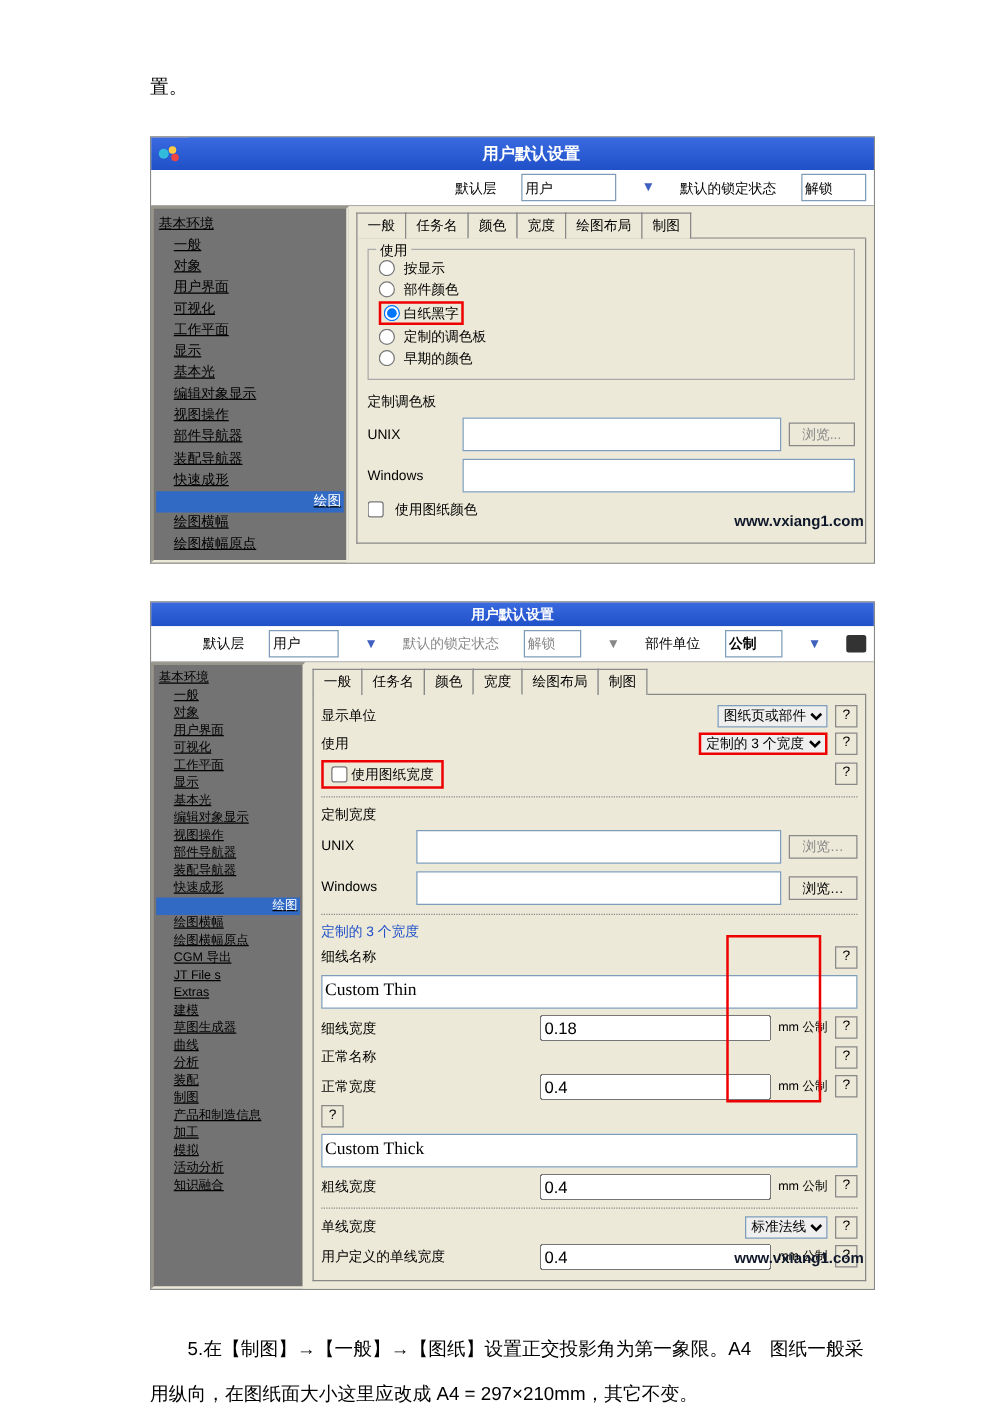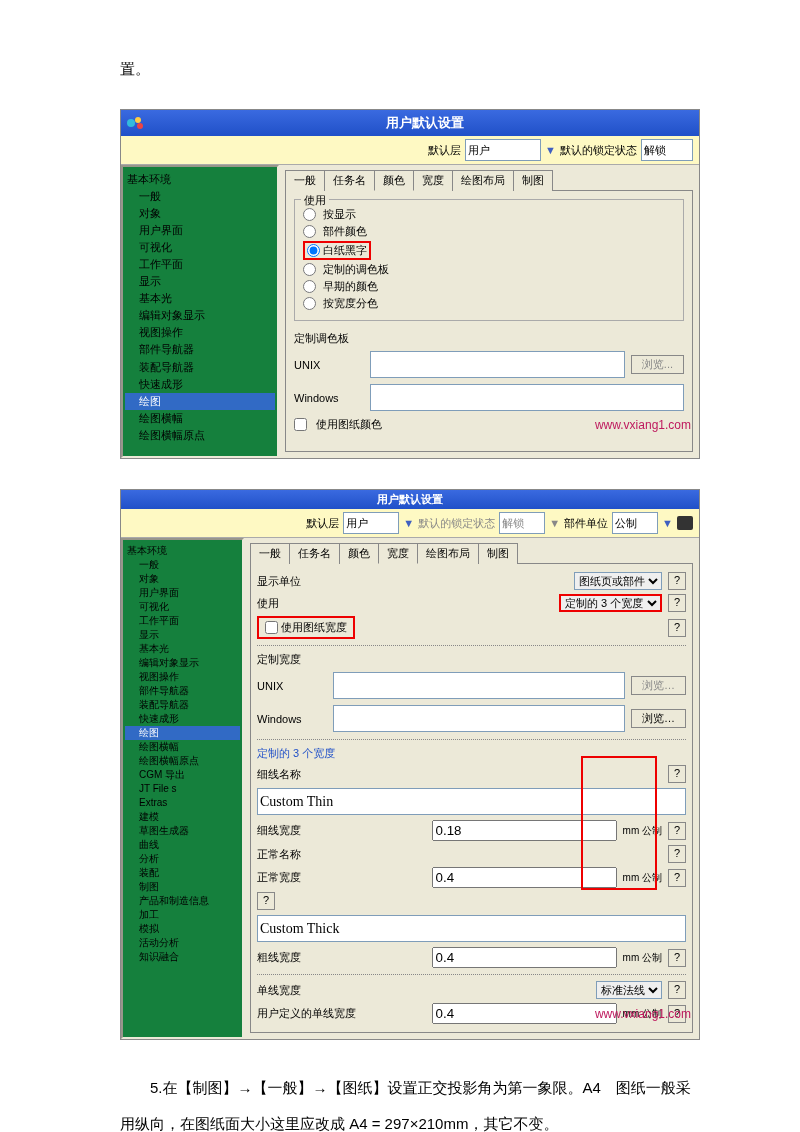--- a/index.html
+++ b/index.html
@@ -1,45 +1,45 @@
 <!DOCTYPE html>
 <html><head>
 <meta charset="utf-8">
 <style>
 body { margin:0; padding:0; font-family:"Microsoft YaHei","SimSun",sans-serif; background:#fff; width:800px; }
 .page { padding:60px 100px 40px 120px; }
 .intro { font-size:15px; margin-bottom:30px; }
 .screenshot { border:1px solid #888; margin-bottom:30px; font-size:11px; background:#ece9d8; position:relative; }
 .titlebar { background:linear-gradient(#3a6ae0,#2050c8); color:#fff; padding:4px 0; text-align:center; font-size:13px; font-weight:bold; }
 .titlebar.sm { font-size:11px; padding:2px 0; }
-.toolbar { background:#fef9c3; border-bottom:1px solid #aaa; padding:3px 6px; display:flex; align-items:center; gap:4px;justify-content:flex-end; }
+.toolbar { background:#ffffff; border-bottom:1px solid #aaa; padding:3px 6px; display:flex; align-items:center; gap:20px;justify-content:flex-end; }
 .toolbar label { font-size:11px; }
 .toolbar select,.toolbar input { font-size:11px; border:1px solid #7f9db9; height:18px; background:#fff; }
 .binocs { width:16px; height:14px; background:#333; border-radius:2px; }
 .body { display:flex; }
-.tree { width:150px; background:#15803d; border:2px inset #ece9d8; padding:4px 2px; font-size:11px; line-height:1.55; color:#000; overflow:hidden; }
+.tree { width:150px; background:#737373; border:2px inset #ece9d8; padding:4px 2px; font-size:11px; line-height:1.55; color:#000; overflow:hidden;text-decoration:underline; }
 .tree .item { padding:0 2px 0 14px; white-space:nowrap; }
-.tree .item.sel { background:#316ac5; color:#fff; }
+.tree .item.sel { background:#316ac5; color:#fff;text-align:right; }
 .tree .item.lvl0 { padding-left:2px; }
 .right { flex:1; background:#ece9d8; padding:4px 6px 6px 6px; position:relative; }
 .tabs { display:flex; border-bottom:1px solid #888; }
 .tab { border:1px solid #888; border-bottom:none; background:#ece9d8; padding:2px 8px; font-size:11px; margin-right:-1px; position:relative; top:1px; }
 .tab.active { background:#ece9d8; border-bottom:1px solid #ece9d8; z-index:2; }
 .panel { border:1px solid #888; border-top:none; background:#ece9d8; padding:8px; }
 .group { border:1px solid #aaa; padding:6px 8px 8px 8px; margin-bottom:8px; position:relative; }
 .group .legend { position:absolute; top:-7px; left:6px; background:#ece9d8; padding:0 3px; font-size:11px; }
 .radio-row { display:flex; align-items:center; gap:4px; padding:1px 0; font-size:11px; }
 .radio-row input { margin:0 3px 0 0; }
 .hl-red { border:2px solid #e00; padding:0 2px; display:inline-flex; align-items:center; }
 .field-row { display:flex; align-items:center; gap:6px; padding:3px 0; font-size:11px; }
 .field-row .lbl { width:70px; }
 .field-row input[type=text] { border:1px solid #7f9db9; height:17px; flex:1; font-size:14px; padding:4px 2px;font-family:Liberation Serif, serif; }
 .btn { border:1px solid #888; background:#ece9d8; padding:1px 10px; font-size:11px; height:19px; }
 .q { border:1px solid #888; width:16px; height:16px; text-align:center; font-size:11px; line-height:14px; background:#ece9d8; }
-.watermark { color:#be185d; font-weight:normal; font-size:12px; position:absolute; right:8px; }
+.watermark { color:#0f172a; font-weight:bold; font-size:12px; position:absolute; right:8px; }
 .cb { margin:0 3px 0 0; }
 .sec2 .panel { padding:6px; }
 .sec2 .row-line { display:flex; align-items:center; padding:2px 0; gap:6px; }
 .sec2 .row-line .lbl { flex:1; font-size:11px; }
 .sec2 select.tiny { font-size:11px; border:1px solid #7f9db9; height:18px; }
 .red-box { border:2px solid #e00; height:130px; width:72px; position:absolute; right:42px; top:218px; }
 .body-text { font-size:15px; line-height:2.4; margin-top:10px; text-indent:2em; }
 hr.dotted { border:none; border-top:1px dotted #888; margin:4px 0; }
 svg.logo { width:22px; height:18px; }
 </style>
@@ -114,24 +114,20 @@
                   </span>
                 </div>
                 <div class="radio-row">
                   <input type="radio" name="use" style="">
                   <span>定制的调色板</span>
                 </div>
                 <div class="radio-row">
                   <input type="radio" name="use" style="">
                   <span>早期的颜色</span>
                 </div>
-                <div class="radio-row">
-                  <input type="radio" name="use" style="">
-                  <span>按宽度分色</span>
-                </div>
               </div>
         </div>
         <div class="group" style="border:none;padding:0">
           <div style="font-size:11px;padding:2px 0">定制调色板</div>
           <div class="field-row">
                 <span class="lbl">UNIX</span>
                 <input type="text" style="">
                 <button class="btn" style="color:#888">浏览...</button>
               </div>
           <div class="field-row">
@@ -153,21 +149,21 @@
   <div class="titlebar sm">用户默认设置</div>
   <div class="toolbar">
     <span style="flex:1"></span>
     <label>默认层</label>
     <input type="text" style="width: 50px;" value="用户">
         <span style="color:#4060c0">▼</span>
     <label style="color:#888">默认的锁定状态</label>
     <input type="text" style="width: 40px; color: rgb(136, 136, 136);" value="解锁">
         <span style="color:#888">▼</span>
     <label>部件单位</label>
-    <input type="text" style="width: 40px;" value="公制">
+    <input type="text" style="width: 40px; font-weight: bold;" value="公制">
         <span style="color:#4060c0">▼</span>
     <div class="binocs"></div>
   </div>
   <div class="body">
     <div class="tree" id="tree2" style="width:115px;font-size:10px;line-height:1.4">
           <div class="item lvl0">基本环境</div>
           <div class="item">一般</div>
           <div class="item">对象</div>
           <div class="item">用户界面</div>
           <div class="item">可视化</div>

